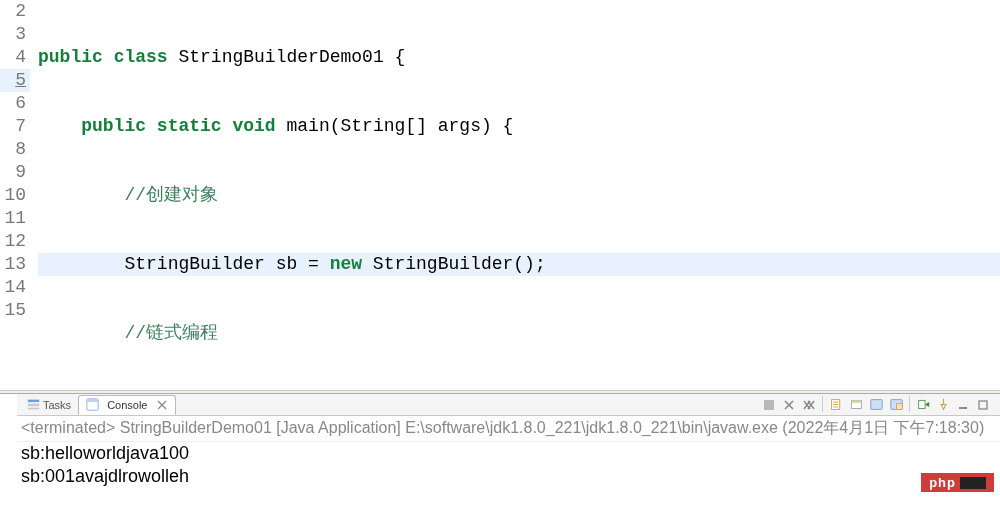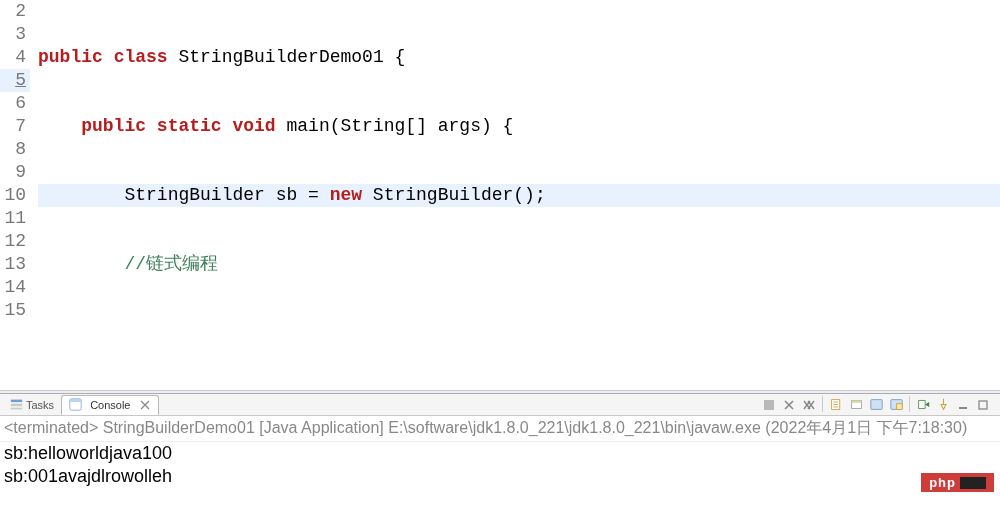--- a/index.html
+++ b/index.html
@@ -7,24 +7,24 @@
     .editor-wrap { height: 390px; overflow: hidden; display: flex; flex-direction: column;}
     .editor { display: flex; font-size: 18px; line-height: 23px; flex:1;}
     .gutter { background: #fff; color: #787878; text-align: right; padding-right: 6px; user-select: none; width: 36px; border-right: 0px solid transparent;}
     .gutter div { padding: 0 4px; }
     .code { flex: 1; white-space: pre; padding-left: 2px; overflow-x:auto;}
     .code .line { min-height: 23px; }
     .line.hl { background: #e8f2fe; }
     .gutter .hl-g { background: #e8f2fe; position: relative; }
     .gutter .hl-g::before { content:''; position:absolute; left:0; top:0; bottom:0; width:0; }
     .gutter .mark { text-decoration: underline; text-decoration-color: #787878;}
-    .kw { color: #b91c1c; font-weight: bold; }
+    .kw { color: #15803d; font-weight: bold; }
     .cm { color: #3f7f5f; }
     .sep { height: 4px; background: #eee; border-top:1px solid #ccc; border-bottom:1px solid #aab;}
-    .console-panel { font-family: Tahoma, Arial, sans-serif; font-size: 12px; }
+    .console-panel { font-family: Tahoma, Arial, sans-serif; font-size: 12px; margin-left: 17px; }
     .tabs-row { display: flex; align-items: center; background: #f5f5f5; border-bottom: 1px solid #c8c8c8; height: 22px; padding:0 2px;}
     .tab { display: inline-flex; align-items: center; gap: 3px; padding: 2px 6px; color: #555; border:1px solid transparent; border-radius:3px 3px 0 0; font-size:11px;}
     .tab.active { background: #fff; border:1px solid #b8b8b8; border-bottom:1px solid #fff; color:#333;gap:8px;}
     .tab-icon { width:14px; height:14px; display:inline-flex; align-items:center; justify-content:center;}
     .spacer { flex:1; }
     .tool-icons { display:flex; gap:2px; padding-right:6px;}
     .tool-btn { width:18px; height:18px; display:inline-flex; align-items:center; justify-content:center; cursor:pointer; border-radius:2px;}
     .sep-v { width:1px; height:16px; background:#ccc; margin:0 2px;}
     .term-line { font-family: Tahoma, Arial, sans-serif; color:#888; font-size:16px; padding: 2px 4px; border-bottom:1px solid #eee;}
     .out { font-family: Liberation Sans, sans-serif; font-size: 18px; padding: 1px 4px; color:#000;}
@@ -49,20 +49,21 @@
       <div>10</div>
       <div>11</div>
       <div>12</div>
       <div>13</div>
       <div>14</div>
       <div><span class="last-mark">15</span></div>
     </div>
     <div class="code">
       <div class="line"><span class="kw">public</span> <span class="kw">class</span> <span>StringBuilderDemo01</span><span> {</span></div>
       <div class="line"><span>    </span><span class="kw">public</span> <span class="kw">static</span> <span class="kw">void</span> <span>main</span><span>(String[] args) {</span></div>
+      <div class="line"><span>        </span><span class="cm">//创建对象</span></div>
       <div class="line hl"><span>        </span><span>StringBuilder sb = </span><span class="kw">new</span><span> StringBuilder();</span></div>
       <div class="line"><span>        </span><span class="cm">//链式编程</span></div>
       
       
       
       
       
       
       
       

